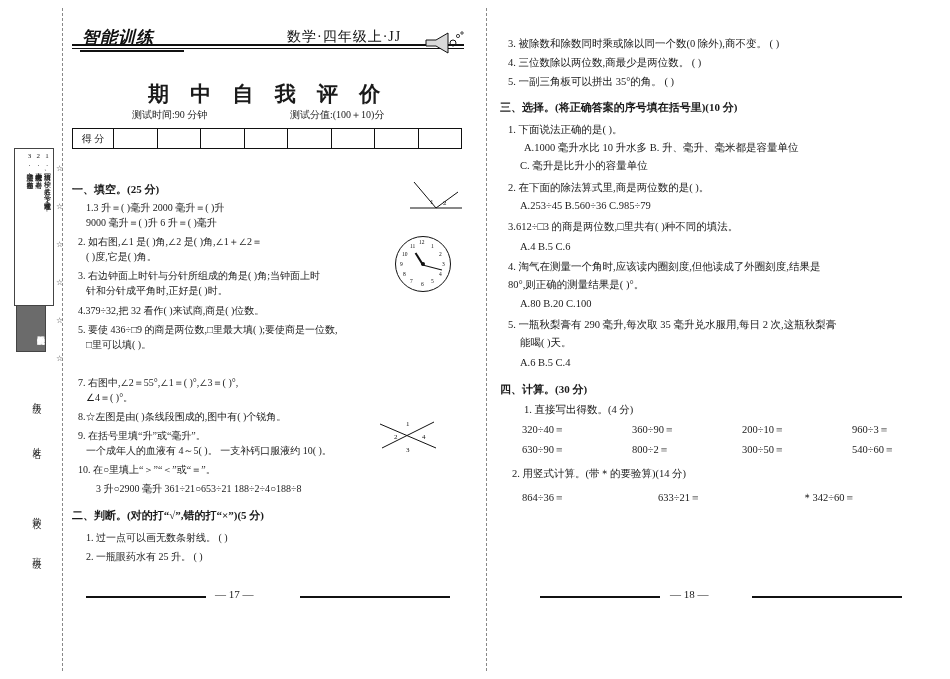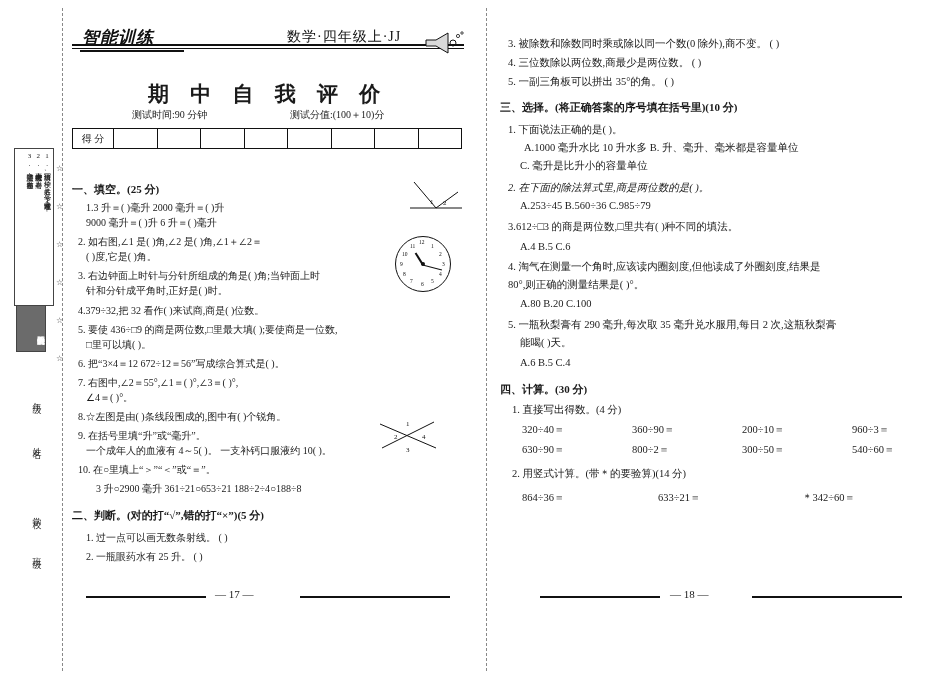--- a/index.html
+++ b/index.html
@@ -191,21 +191,20 @@
       <span class="cn" style="left:6px;top:14px;">10</span>
       <span class="cn" style="left:14px;top:6px;">11</span>
       <span class="h"></span>
       <span class="m"></span>
       <span class="pin"></span>
     </div>
 
     <div class="q" style="left:78px;top:303px;width:370px;">4.379÷32,把 32 看作(      )来试商,商是(      )位数。</div>
     <div class="q" style="left:78px;top:322px;width:385px;">5. 要使 436÷□9 的商是两位数,□里最大填(      );要使商是一位数,</div>
     <div class="q" style="left:86px;top:337px;width:385px;">□里可以填(      )。</div>
-    <div class="q" style="left:78px;top:356px;width:385px;">6. 把“3×4＝12   672÷12＝56”写成综合算式是(      )。</div>
     <div class="q" style="left:78px;top:375px;width:290px;">7. 右图中,∠2＝55°,∠1＝(      )°,∠3＝(      )°,</div>
     <div class="q" style="left:86px;top:390px;width:290px;">∠4＝(      )°。</div>
 
     <svg class="crossfig" viewBox="0 0 62 42">
       <line x1="2" y1="10" x2="58" y2="34" stroke="#111" stroke-width="1"></line>
       <line x1="4" y1="34" x2="56" y2="8" stroke="#111" stroke-width="1"></line>
       <text x="28" y="12" font-size="7" fill="#111">1</text>
       <text x="16" y="25" font-size="7" fill="#111">2</text>
       <text x="28" y="38" font-size="7" fill="#111">3</text>
       <text x="44" y="25" font-size="7" fill="#111">4</text>
@@ -232,36 +231,36 @@
     <div class="r" style="left:28px;top:36px;width:420px;">3. 被除数和除数同时乘或除以同一个数(0 除外),商不变。        (      )</div>
     <div class="r" style="left:28px;top:55px;width:420px;">4. 三位数除以两位数,商最少是两位数。                         (      )</div>
     <div class="r" style="left:28px;top:74px;width:420px;">5. 一副三角板可以拼出 35°的角。                               (      )</div>
 
     <div class="sec" style="left:20px;top:100px;">三、选择。(将正确答案的序号填在括号里)(10 分)</div>
 
     <div class="r" style="left:28px;top:122px;width:430px;">1. 下面说法正确的是(      )。</div>
     <div class="r" style="left:44px;top:140px;width:430px;">A.1000 毫升水比 10 升水多            B. 升、毫升、毫米都是容量单位</div>
     <div class="r" style="left:40px;top:158px;width:430px;">C. 毫升是比升小的容量单位</div>
 
-    <div class="r" style="left:28px;top:180px;width:430px;font-style:italic;">2. 在下面的除法算式里,商是两位数的是(      )。</div>
+    <div class="r" style="left:28px;top:180px;width:430px;">2. 在下面的除法算式里,商是两位数的是(      )。</div>
     <div class="r" style="left:40px;top:198px;width:430px;">A.253÷45            B.560÷36            C.985÷79</div>
 
     <div class="r" style="left:28px;top:219px;width:430px;">3.612÷□3 的商是两位数,□里共有(      )种不同的填法。</div>
     <div class="r" style="left:40px;top:239px;width:430px;">A.4                 B.5                 C.6</div>
 
     <div class="r" style="left:28px;top:259px;width:440px;">4. 淘气在测量一个角时,应该读内圈刻度,但他读成了外圈刻度,结果是</div>
     <div class="r" style="left:28px;top:277px;width:440px;">80°,则正确的测量结果是(      )°。</div>
     <div class="r" style="left:40px;top:296px;width:430px;">A.80                B.20                C.100</div>
 
     <div class="r" style="left:28px;top:317px;width:440px;">5. 一瓶秋梨膏有 290 毫升,每次取 35 毫升兑水服用,每日 2 次,这瓶秋梨膏</div>
     <div class="r" style="left:40px;top:335px;width:430px;">能喝(      )天。</div>
     <div class="r" style="left:40px;top:355px;width:430px;">A.6                 B.5                 C.4</div>
 
     <div class="sec" style="left:20px;top:382px;">四、计算。(30 分)</div>
-    <div class="r" style="left:32px;top:402px;">1. 直接写出得数。(4 分)</div>
+    <div class="r" style="left:44px;top:402px;">1. 直接写出得数。(4 分)</div>
 
     <div class="r" style="left:42px;top:422px;">320÷40＝</div>
     <div class="r" style="left:152px;top:422px;">360÷90＝</div>
     <div class="r" style="left:262px;top:422px;">200÷10＝</div>
     <div class="r" style="left:372px;top:422px;">960÷3＝</div>
 
     <div class="r" style="left:42px;top:442px;">630÷90＝</div>
     <div class="r" style="left:152px;top:442px;">800÷2＝</div>
     <div class="r" style="left:262px;top:442px;">300÷50＝</div>
     <div class="r" style="left:372px;top:442px;">540÷60＝</div>

